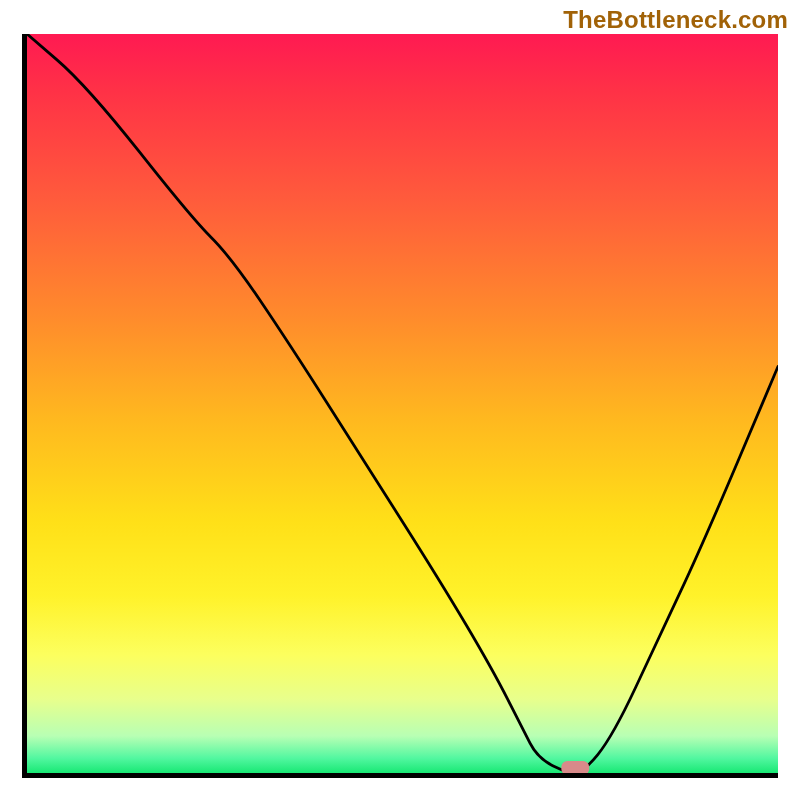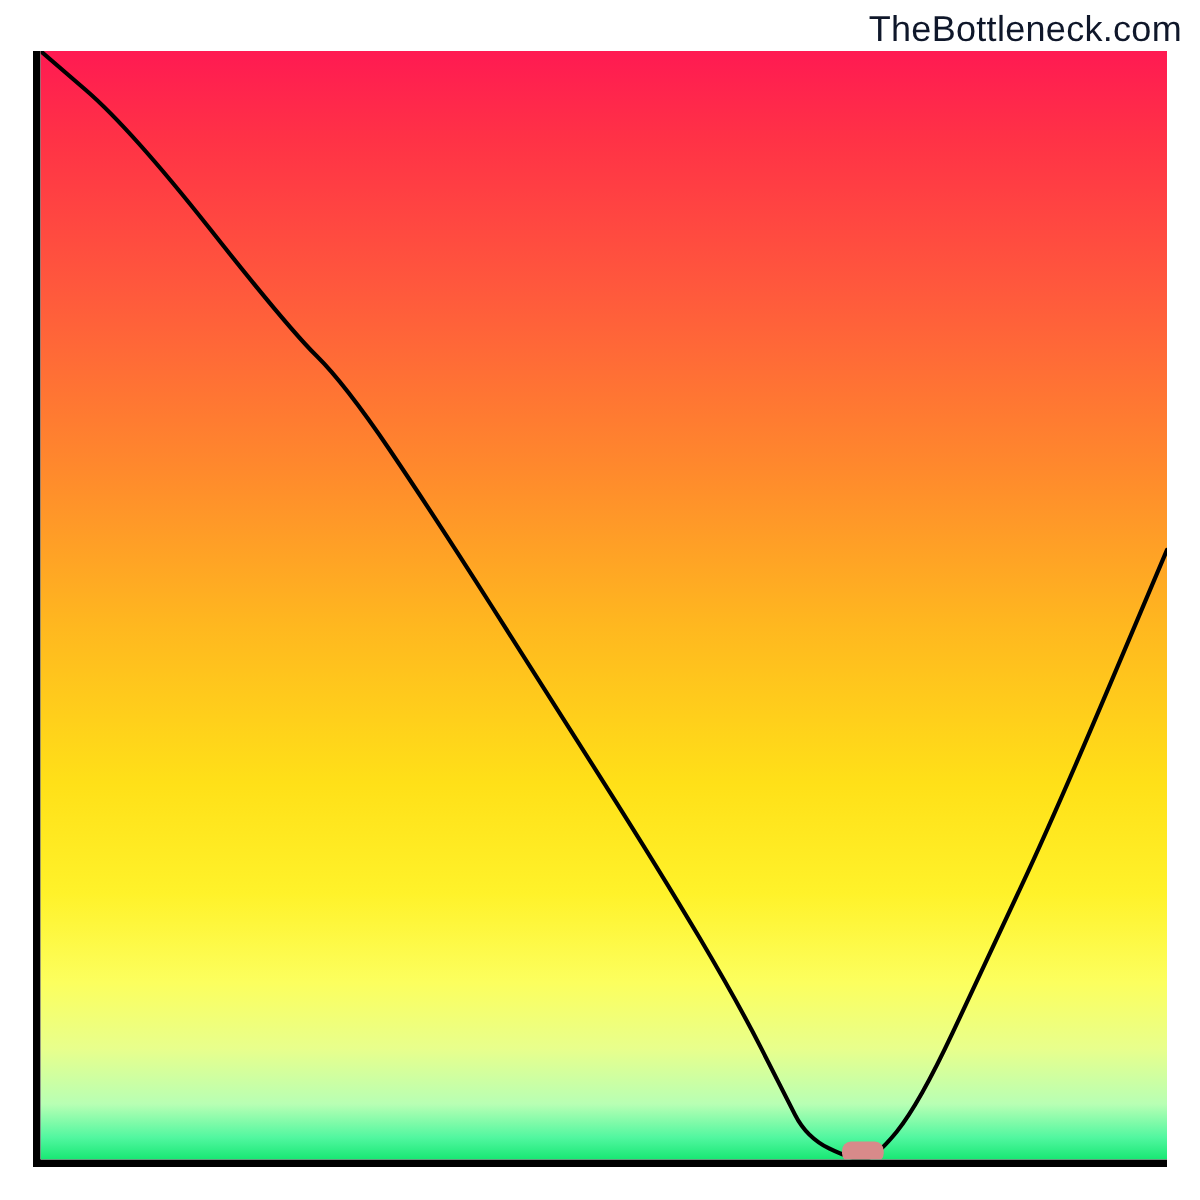--- a/index.html
+++ b/index.html
@@ -8,22 +8,22 @@
     position: relative;
     width: 800px;
     height: 800px;
   }
   .watermark {
     position: absolute;
     top: 6px;
     right: 12px;
     font-family: Arial, Helvetica, sans-serif;
     font-size: 24px;
-    color: #0f172a;
-    font-weight: 400;
+    color: #a16207;
+    font-weight: 700;
     letter-spacing: 0.2px;
     z-index: 10;
   }
   .plot-frame {
     position: absolute;
     left: 22px;
     top: 34px;
     width: 756px;
     height: 744px;
     border-left: 5px solid #000;

